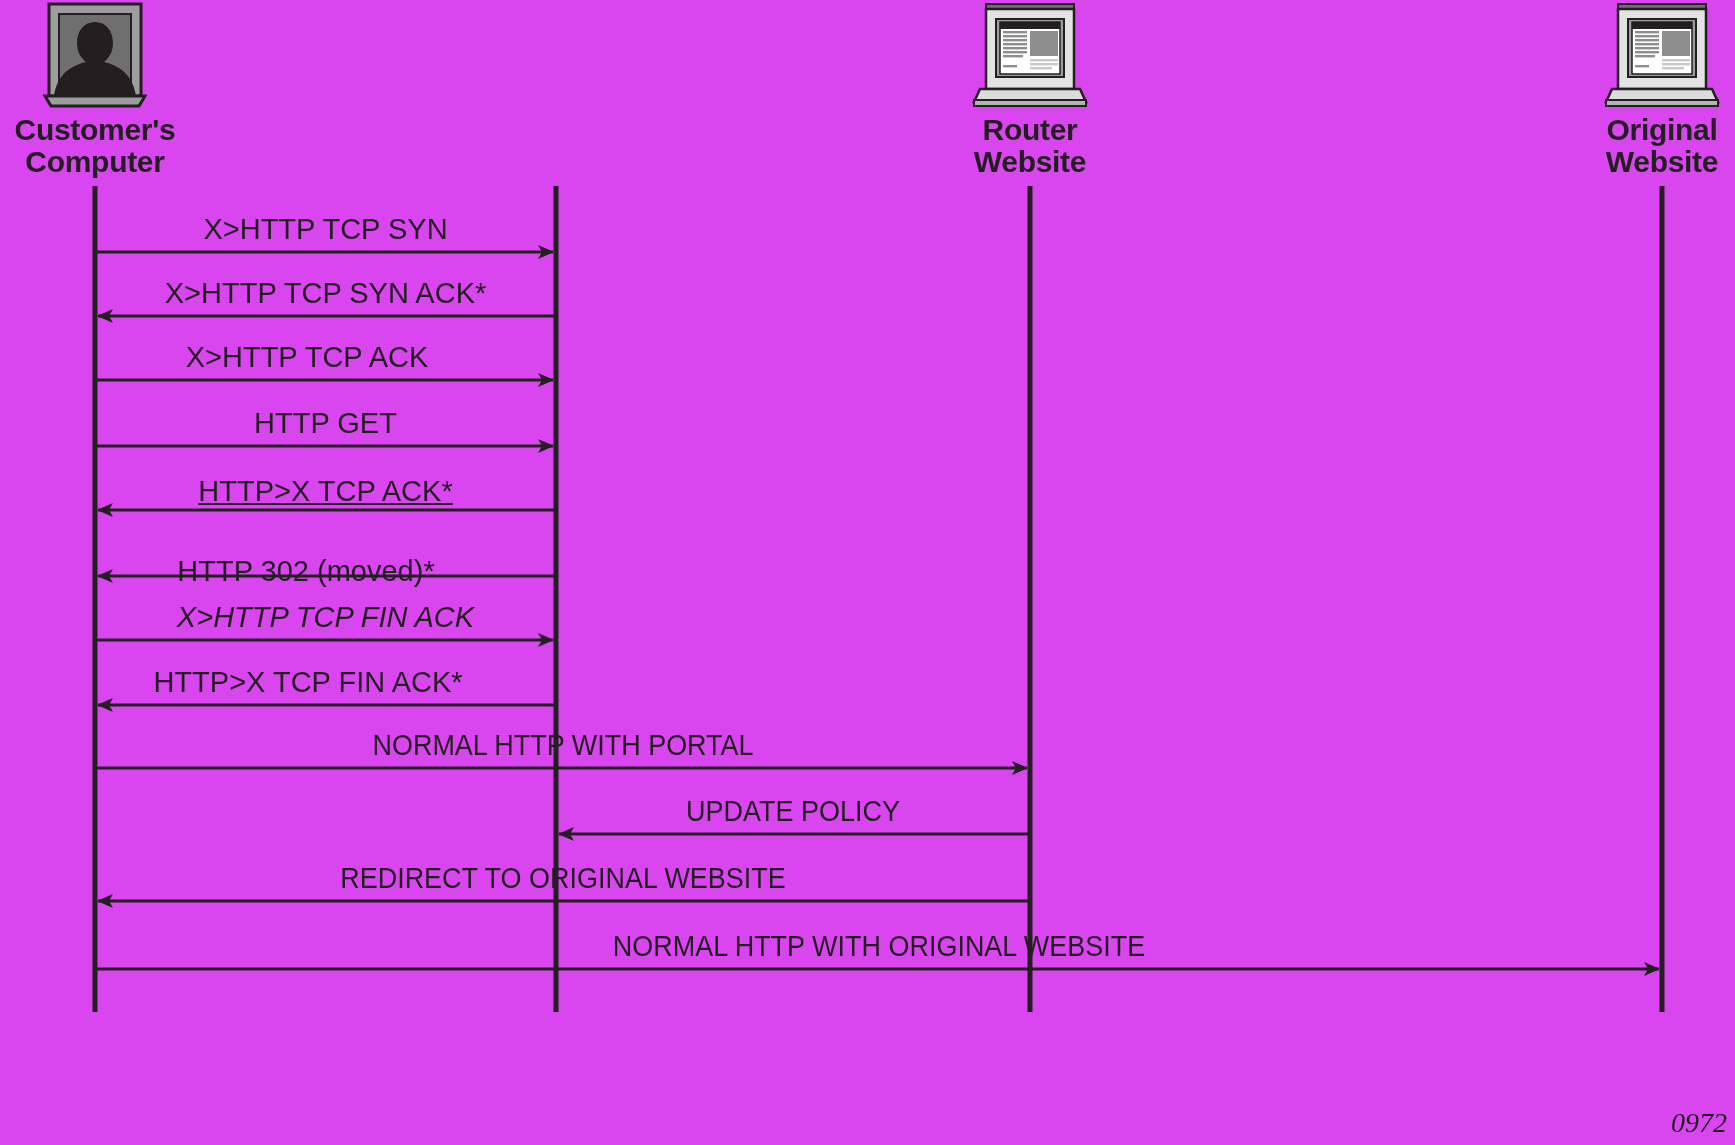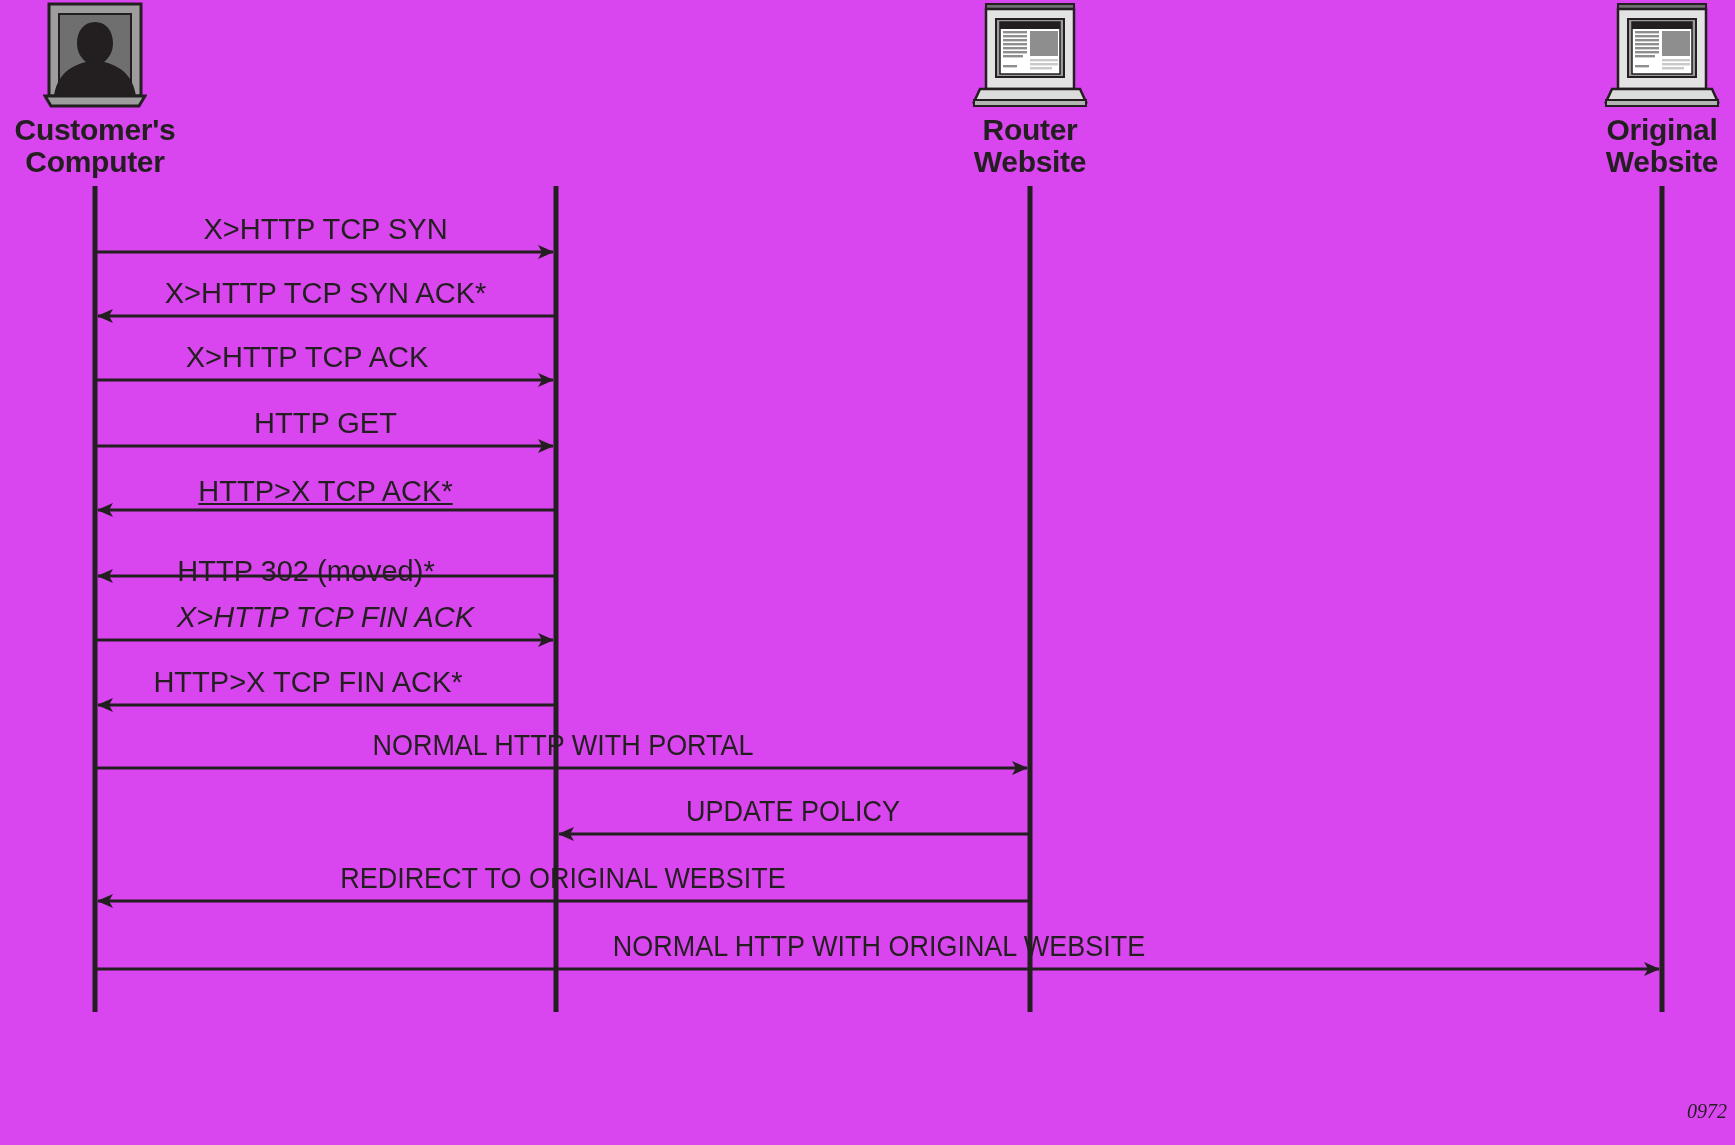--- a/index.html
+++ b/index.html
@@ -55,24 +55,24 @@
     white-space: nowrap;
     transform: translateX(-50%);
   }
   .msg-label.cond {
     font-stretch: condensed;
     transform: translateX(-50%) scaleX(0.93);
   }
   .figno {
     position: absolute;
     right: 8px;
-    bottom: 22px;
+    bottom: 6px;
     font-family: "Liberation Serif", serif;
     font-style: italic;
-    font-size: 20px;
+    font-size: 28px;
     color: #231f20;
   }
 </style>
 </head>
 <body>
 
 <div id="stage">
 
   <div class="actor" id="actor-0" style="left: -65px; top: 0px;">
     <div class="icon-box">

